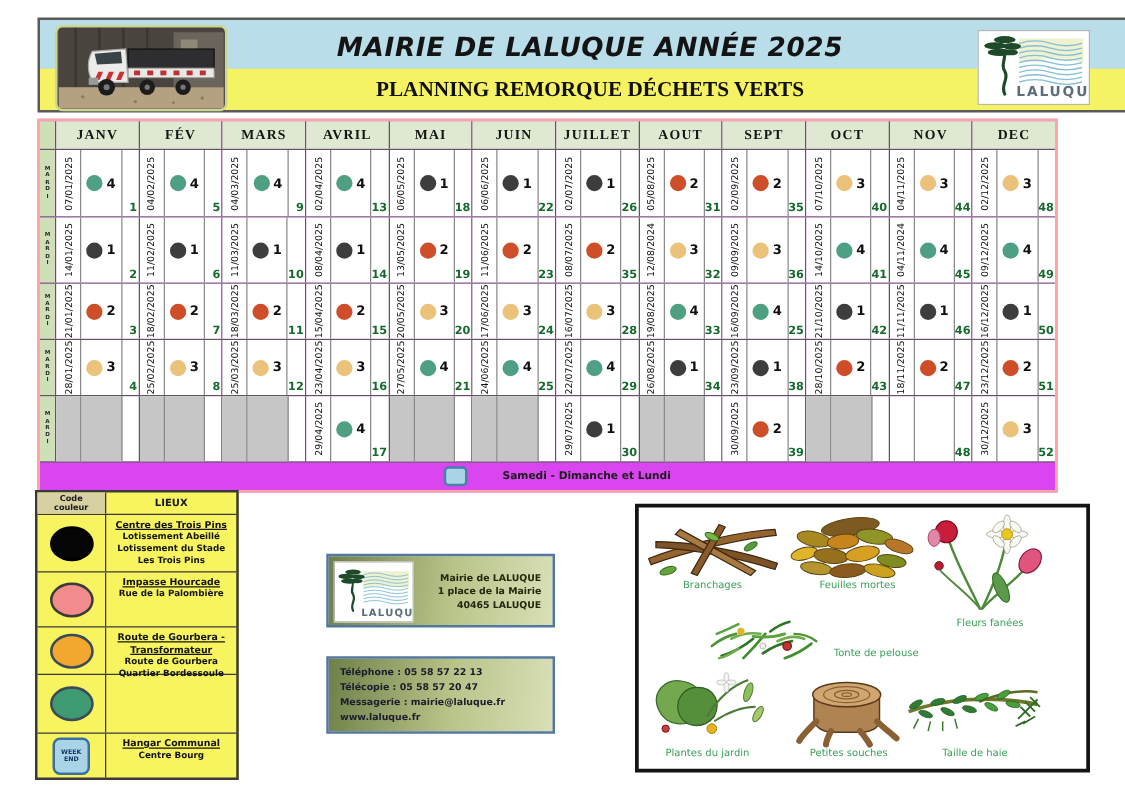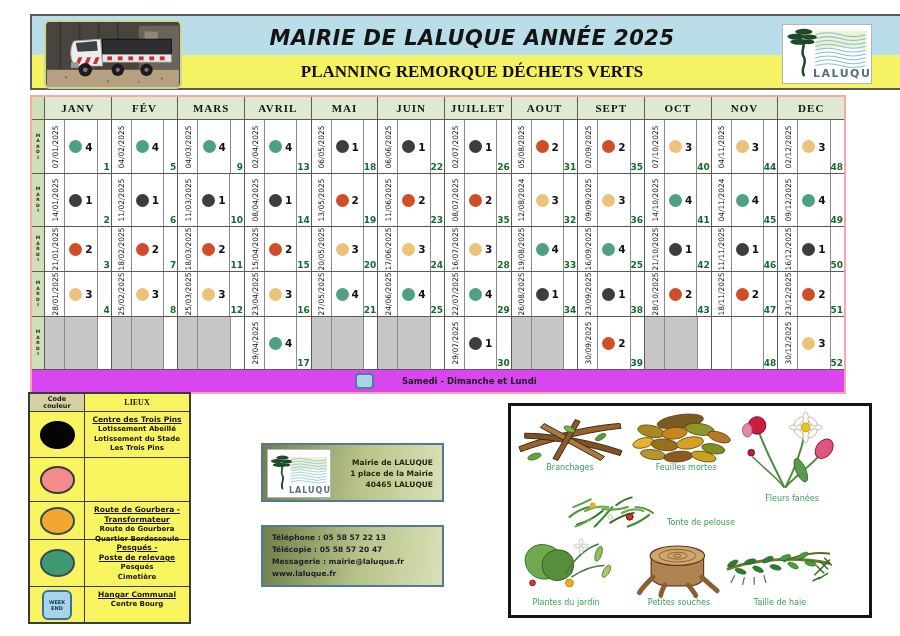--- a/index.html
+++ b/index.html
@@ -45,21 +45,21 @@
   .gray { background: #c6c6c6; }
   .legend-row { align-items: center; }
   .legend-square { width: 19px; height: 16px; border-radius: 4px; border: 2px solid #4a7fa8; margin-left: 323px; flex: 0 0 auto; }
   .legend-text { margin-left: 28px; font-weight: bold; font-size: 8.5px; color: #1a1a1a; }
 
   
   .code-table { position: absolute; left: 28px; top: 392px; width: 163px; border: 2px solid #3a3a3a; background: #f7f45f; }
   .ct-head { display: flex; height: 18px; border-bottom: 1px solid #3a3a3a; }
   .ct-h1 { flex: 0 0 55px; background: #d7d0a2; border-right: 1px solid #3a3a3a; display: flex; align-items: center; justify-content: center;
            text-align: center; font-weight: bold; font-size: 6.5px; line-height: 7px; color: #1a1a1a; padding: 0 6px; }
-  .ct-h2 { flex: 1; display: flex; align-items: center; justify-content: center; font-weight: bold; font-size: 8px; color: #1a1a1a; font-family: Liberation Serif, serif; }
+  .ct-h2 { flex: 1; display: flex; align-items: center; justify-content: center; font-weight: bold; font-size: 8px; color: #1a1a1a; }
   .ct-row { display: flex; border-bottom: 1px solid #3a3a3a; }
   .ct-row:last-child { border-bottom: none; }
   .ct-code { flex: 0 0 55px; border-right: 1px solid #3a3a3a; display: flex; align-items: center; justify-content: center; }
   .ct-circle { width: 35px; height: 28px; border-radius: 50%; border: 2px solid #333; }
   .ct-weekend { width: 30px; height: 30px; border-radius: 6px; background: #a9d4e6; border: 2px solid #3a6ea8;
                 display: flex; align-items: center; justify-content: center; text-align: center;
                 font-weight: bold; font-size: 5px; line-height: 6px; color: #15356b; padding: 2px; }
   .ct-lieux { flex: 1; padding-top: 3px; text-align: center; color: #141414; }
   .ct-title { font-weight: bold; font-size: 7.5px; text-decoration: underline; line-height: 10px; }
   .ct-line { font-weight: bold; font-size: 7px; line-height: 9.5px; }
@@ -796,40 +796,38 @@
             <div class="ct-title">Centre des Trois Pins</div>
             <div class="ct-line">Lotissement Abeillé</div>
             <div class="ct-line">Lotissement du Stade</div>
             <div class="ct-line">Les Trois Pins</div>
           </div>
         </div>
         <div class="ct-row" style="height: 44px;">
           <div class="ct-code">
             <div class="ct-circle" style="background: rgb(242, 139, 139); border-color: rgb(58, 58, 58);"></div>
           </div>
+          <div class="ct-lieux">
+            <div class="ct-title">Impasse Hourcade</div>
+            <div class="ct-line">Rue de la Palombière</div>
+          </div>
         </div>
         <div class="ct-row" style="height: 38px;">
           <div class="ct-code">
             <div class="ct-circle" style="background: rgb(242, 167, 46); border-color: rgb(58, 74, 90);"></div>
           </div>
           <div class="ct-lieux">
             <div class="ct-title">Route de Gourbera - Transformateur</div>
             <div class="ct-line">Route de Gourbera</div>
             <div class="ct-line">Quartier Bordessoule</div>
           </div>
         </div>
         <div class="ct-row" style="height: 47px;">
           <div class="ct-code">
             <div class="ct-circle" style="background: rgb(63, 154, 113); border-color: rgb(58, 74, 90);"></div>
-          </div>
-          <div class="ct-lieux">
-            <div class="ct-title">Pesqués -</div>
-            <div class="ct-title">Poste de relevage</div>
-            <div class="ct-line">Pesqués</div>
-            <div class="ct-line">Cimetière</div>
           </div>
         </div>
         <div class="ct-row" style="height: 35px;">
           <div class="ct-code">
             <div class="ct-weekend">WEEK END</div>
           </div>
           <div class="ct-lieux">
             <div class="ct-title">Hangar Communal</div>
             <div class="ct-line">Centre Bourg</div>
           </div>

